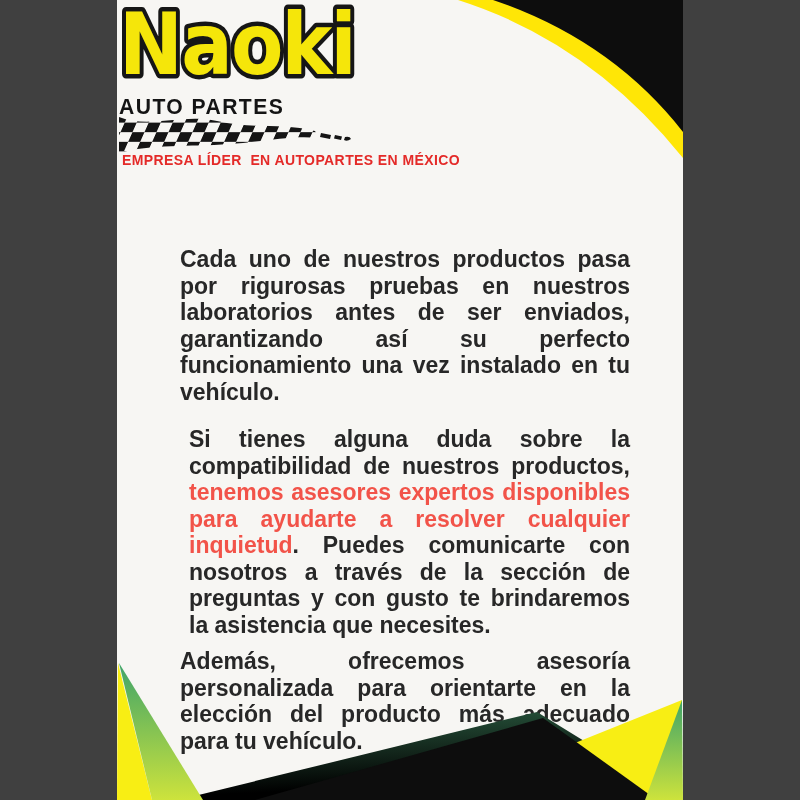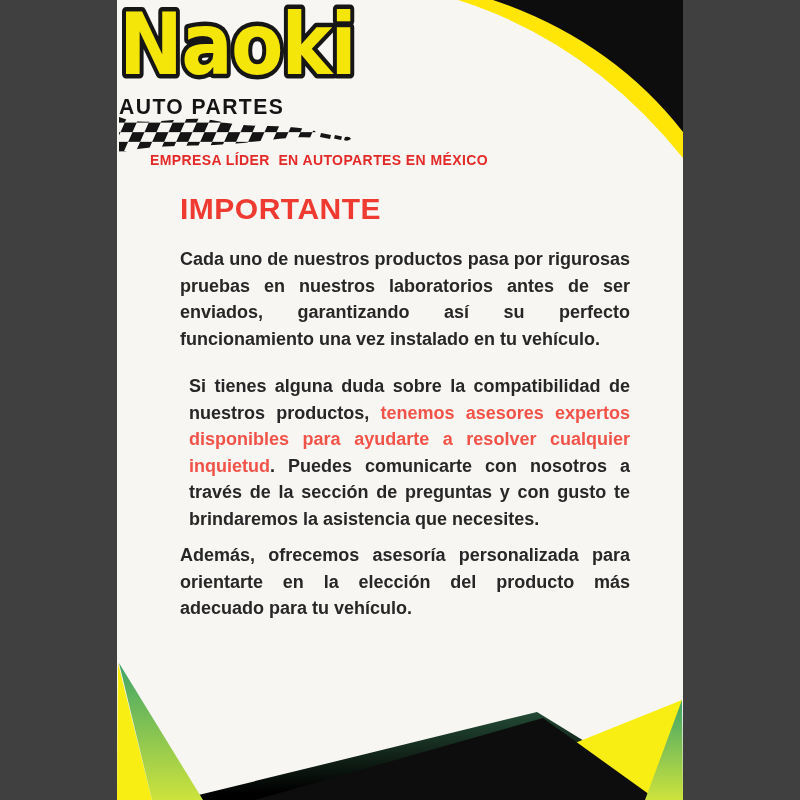--- a/index.html
+++ b/index.html
@@ -14,27 +14,27 @@
   
   .logo-svg{position:absolute;left:-2px;top:-10px;width:250px;height:104px;overflow:visible;}
   .logo-text{font-family:"DejaVu Sans",sans-serif;font-weight:bold;
              fill:var(--logo-yellow,#f5e60a);stroke:#161616;stroke-width:9px;
              paint-order:stroke;stroke-linejoin:round;letter-spacing:-2px;}
   .subtitle{position:absolute;left:2px;top:94px;font-size:22px;font-weight:700;
             color:#141414;letter-spacing:1.5px;transform:scaleX(.96);transform-origin:left;
             white-space:pre;}
   .flag-svg{position:absolute;left:0;top:113px;width:236px;height:42px;display:block;}
   .tagline{position:absolute;left:5px;top:152px;font-size:14px;font-weight:700;
-           color:var(--red-tagline,#e42a28);letter-spacing:.4px;white-space:pre;margin-left:28px;}
+           color:var(--red-tagline,#e42a28);letter-spacing:.4px;white-space:pre;}
 
   
   .heading{position:absolute;left:63px;top:192px;font-size:30px;font-weight:800;
            color:var(--red-heading,#ee3a31);letter-spacing:.5px;}
   .bodytext{position:absolute;left:63px;top:246px;width:450px;
-            font-size:18px;line-height:26.5px;font-weight:700;
+            font-size:23px;line-height:26.5px;font-weight:700;
             color:var(--text-dark,#272727);text-align:justify;}
   .bodytext p{margin:0;}
   .bodytext p.p1{margin-bottom:21px;}
   .bodytext p.p2{margin-bottom:10px;margin-left:9px;}
   .red-inline{color:var(--red-inline,#f25349);}
 
   
   .bottom-svg{position:absolute;left:0;bottom:0;width:566px;height:140px;display:block;}
 </style>
 </head>
@@ -63,21 +63,20 @@
       </defs>
       <path d="M2,4 C32,16 66,0 100,8 C134,16 166,10 198,18 L202,25
                C172,22 148,29 112,31 C72,34 34,31 2,40 Z" fill="url(#chk)"></path>
       <path d="M204,20 l10,2 -1,4 -10,-2 z" fill="#151515"></path>
       <path d="M218,22 l7,1.5 -1,3.5 -7,-1.5 z" fill="#151515"></path>
       <path d="M228,24 q5,-1 6,2 q-4,3 -7,1 z" fill="#151515"></path>
     </svg>
 
     <div class="tagline">EMPRESA LÍDER  EN AUTOPARTES EN MÉXICO</div>
 
-    <div class="heading">IMPORTANTE</div>
 
     <div class="bodytext">
       <p class="p1">Cada uno de nuestros productos pasa por rigurosas pruebas en nuestros laboratorios antes de ser enviados, garantizando así su perfecto funcionamiento una vez instalado en tu vehículo.</p>
       <p class="p2"><span>Si tienes alguna duda sobre la compatibilidad de nuestros productos, </span><span class="red-inline">tenemos asesores expertos disponibles para ayudarte a resolver cualquier inquietud</span><span>. Puedes comunicarte con nosotros a través de la sección de preguntas y con gusto te brindaremos la asistencia que necesites.</span></p>
       <p class="p3">Además, ofrecemos asesoría personalizada para orientarte en la elección del producto más adecuado para tu vehículo.</p>
     </div>
 
     <svg class="bottom-svg" viewBox="0 0 566 140" aria-hidden="true">
       <defs>
         <linearGradient id="gLeft" x1="0" y1="0" x2="0" y2="1">

